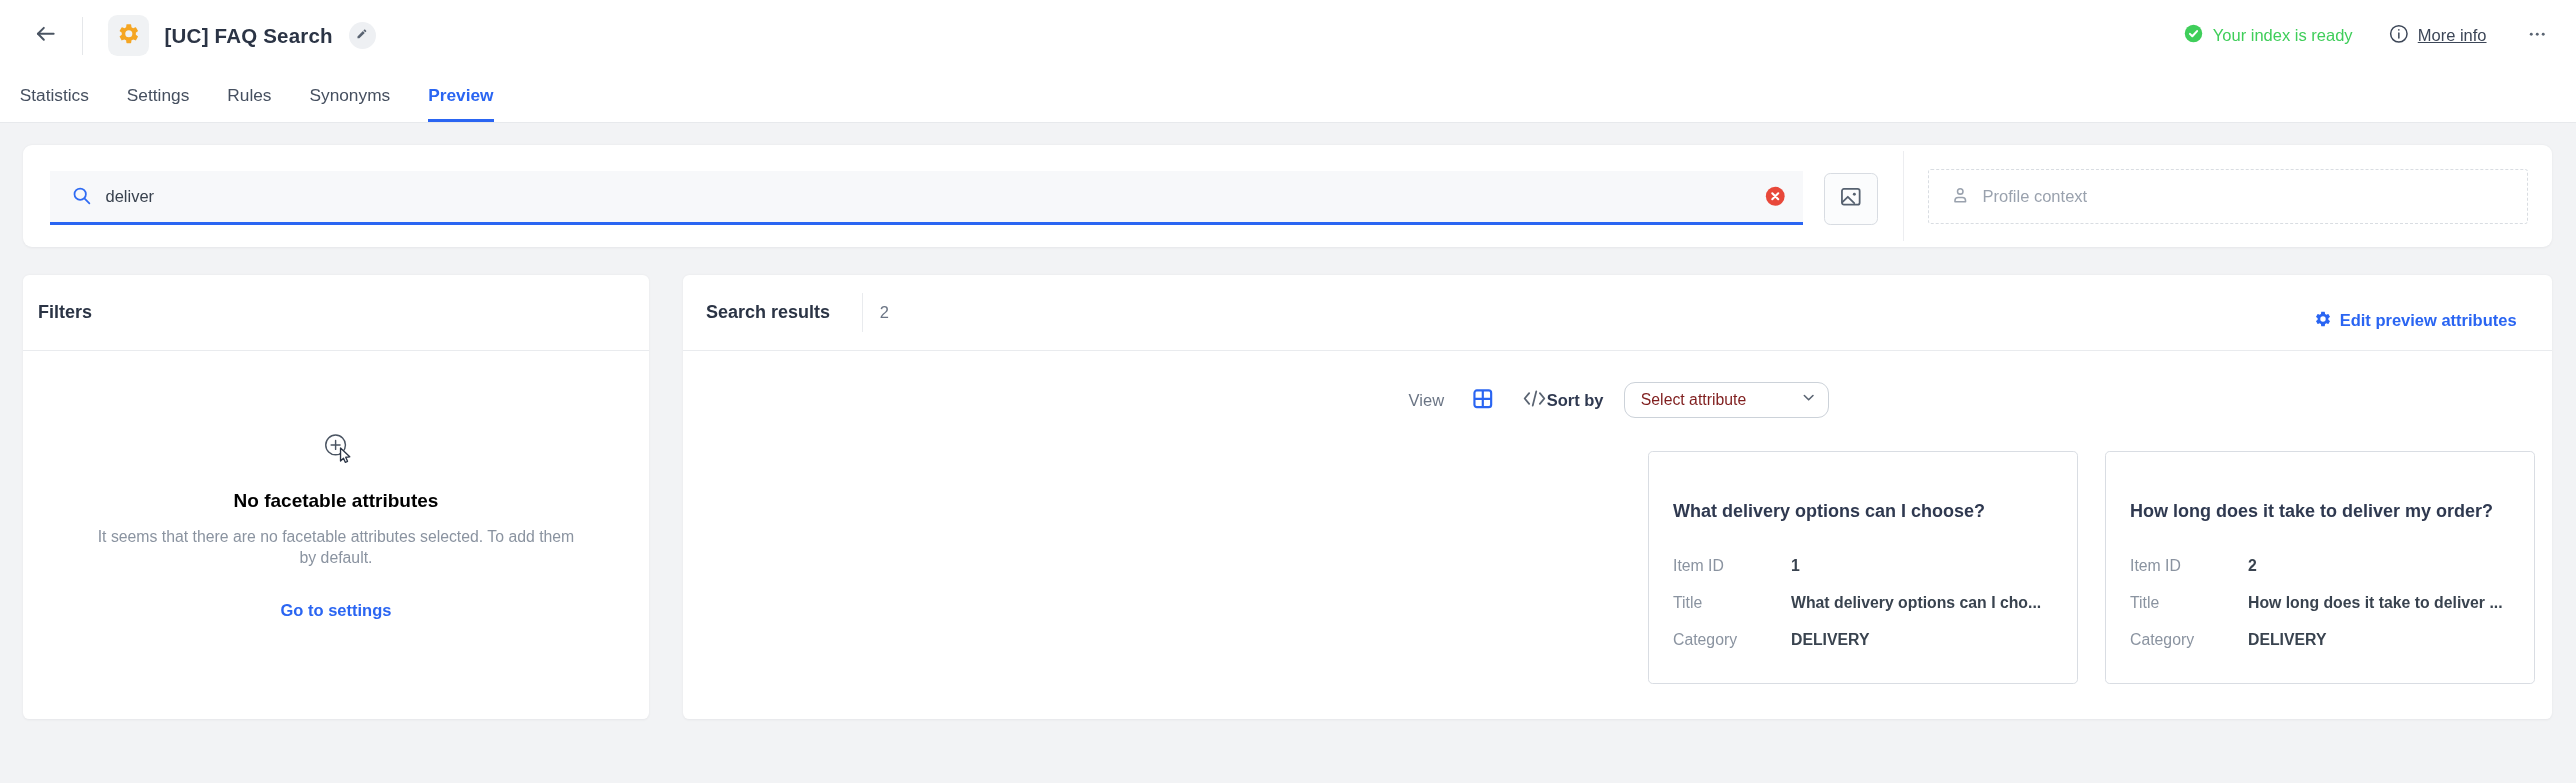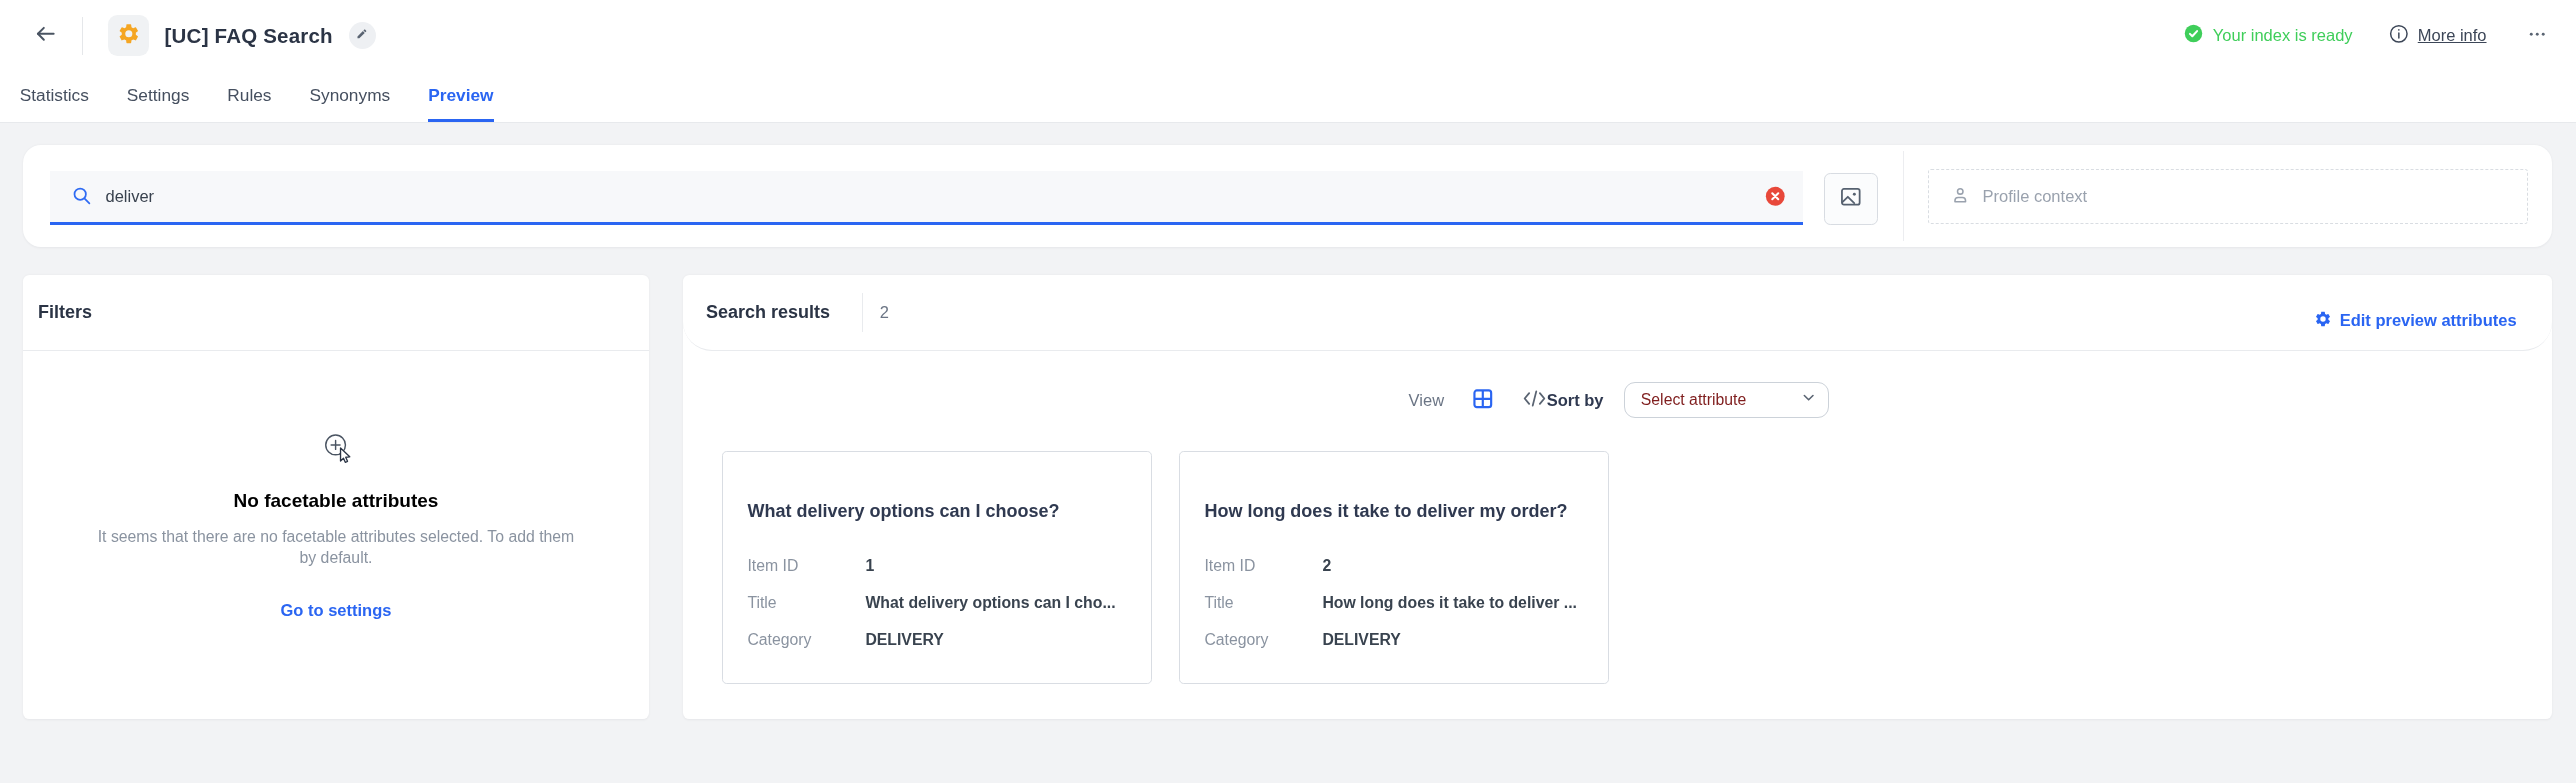--- a/index.html
+++ b/index.html
@@ -37,21 +37,21 @@
     display:flex; align-items:center;
     font-size:17.3px; font-weight:500; color:#454f5f;
     border-bottom:3.2px solid transparent; cursor:pointer;
   }
   .tab.active { color:#2a65f2; border-bottom-color:#2a65f2; font-weight:700; }
 
   
   .search-card {
     position:relative;
     margin:22px 24.4px 0 23px; height:102px;
-    background:#fff; border-radius:18px;
+    background:#fff; border-radius:9px;
     box-shadow:0 0.8px 2.4px rgba(35,38,59,.06);
   }
   .search-box {
     position:absolute; left:27px; top:26px; width:1753px; height:54px;
     background:#f7f8fa; border-bottom:3.2px solid #2a65f2;
     display:flex; align-items:center; gap:14px; padding:0 17.3px 0 20.5px;
   }
   .search-input {
     flex:1; border:0; outline:0; background:transparent;
     font-family:"Liberation Sans","DejaVu Sans",sans-serif;
@@ -74,21 +74,21 @@
   
   .main-row { display:flex; gap:34px; margin:27.6px 24.4px 0 23px; height:444px; }
   .panel { background:#fff; border-radius:6.3px; box-shadow:0 0.8px 2.4px rgba(35,38,59,.06); }
   .filters-panel { width:626px; }
   .results-panel { flex:1; }
   .panel-header {
     height:76px; display:flex; align-items:center;
     border-bottom:0.8px solid #e9ebee;
   }
   .filters-panel .panel-header { padding:0 15.8px 0 15px; }
-  .results-panel .panel-header { padding:0 35px 0 23px;border-radius:29px; }
+  .results-panel .panel-header { padding:0 35px 0 23px; }
   .panel-title { font-size:18px; font-weight:700; color:#2b3445; }
   .count-divider { width:0.8px; height:39px; background:#e9ebee; margin:0 17.3px 0 31.5px; }
   .results-count { font-size:16.5px; color:#6b7585; }
   .edit-link { margin-left:auto; display:flex; align-items:center; gap:7.9px; color:#2a65f2; font-size:16.5px; font-weight:600; cursor:pointer;margin-top:17px; }
 
   
   .filters-empty { padding:0 38px; text-align:center; }
   .empty-icon { margin-top:76px; }
   .empty-heading { margin-top:17.3px; font-size:19px; font-weight:700; color:#000000; }
   .empty-body { margin-top:14px; font-size:15.8px; line-height:21px; color:#8a93a0; }
@@ -101,21 +101,21 @@
   .icon-btn { display:flex; align-items:center; cursor:pointer; }
   .sort-group { display:flex; align-items:center; gap:20.5px; }
   .sort-label { font-size:16.5px; font-weight:700; color:#2f3950; }
   .sort-select {
     width:205px; height:36px; border:0.8px solid #ccd2d9; border-radius:11px; background:#fff;
     display:flex; align-items:center; justify-content:space-between;
     padding:0 11px 0 15.8px; color:#7f1d1d; font-size:15.8px; cursor:pointer;
   }
 
   
-  .cards-row { display:flex; gap:27px; margin:33px 39px 0; }
+  .cards-row { display:flex; gap:27px; margin:33px 17px 0;justify-content:flex-end; }
   .hit-card { width:430px; height:233px; border:0.8px solid #d9dde3; border-radius:4.7px; background:#fff; padding:49px 24.4px 0; }
   .hit-title { font-size:18px; font-weight:700; color:#2f3950; }
   .hit-fields { margin-top:35px; }
   .hit-row { display:flex; font-size:15.8px; margin-bottom:19px; }
   .hit-label { width:118px; color:#8a93a0; flex-shrink:0; }
   .hit-value { font-weight:700; color:#39434f; white-space:nowrap; }
 </style>
 </head>
 <body>
 

